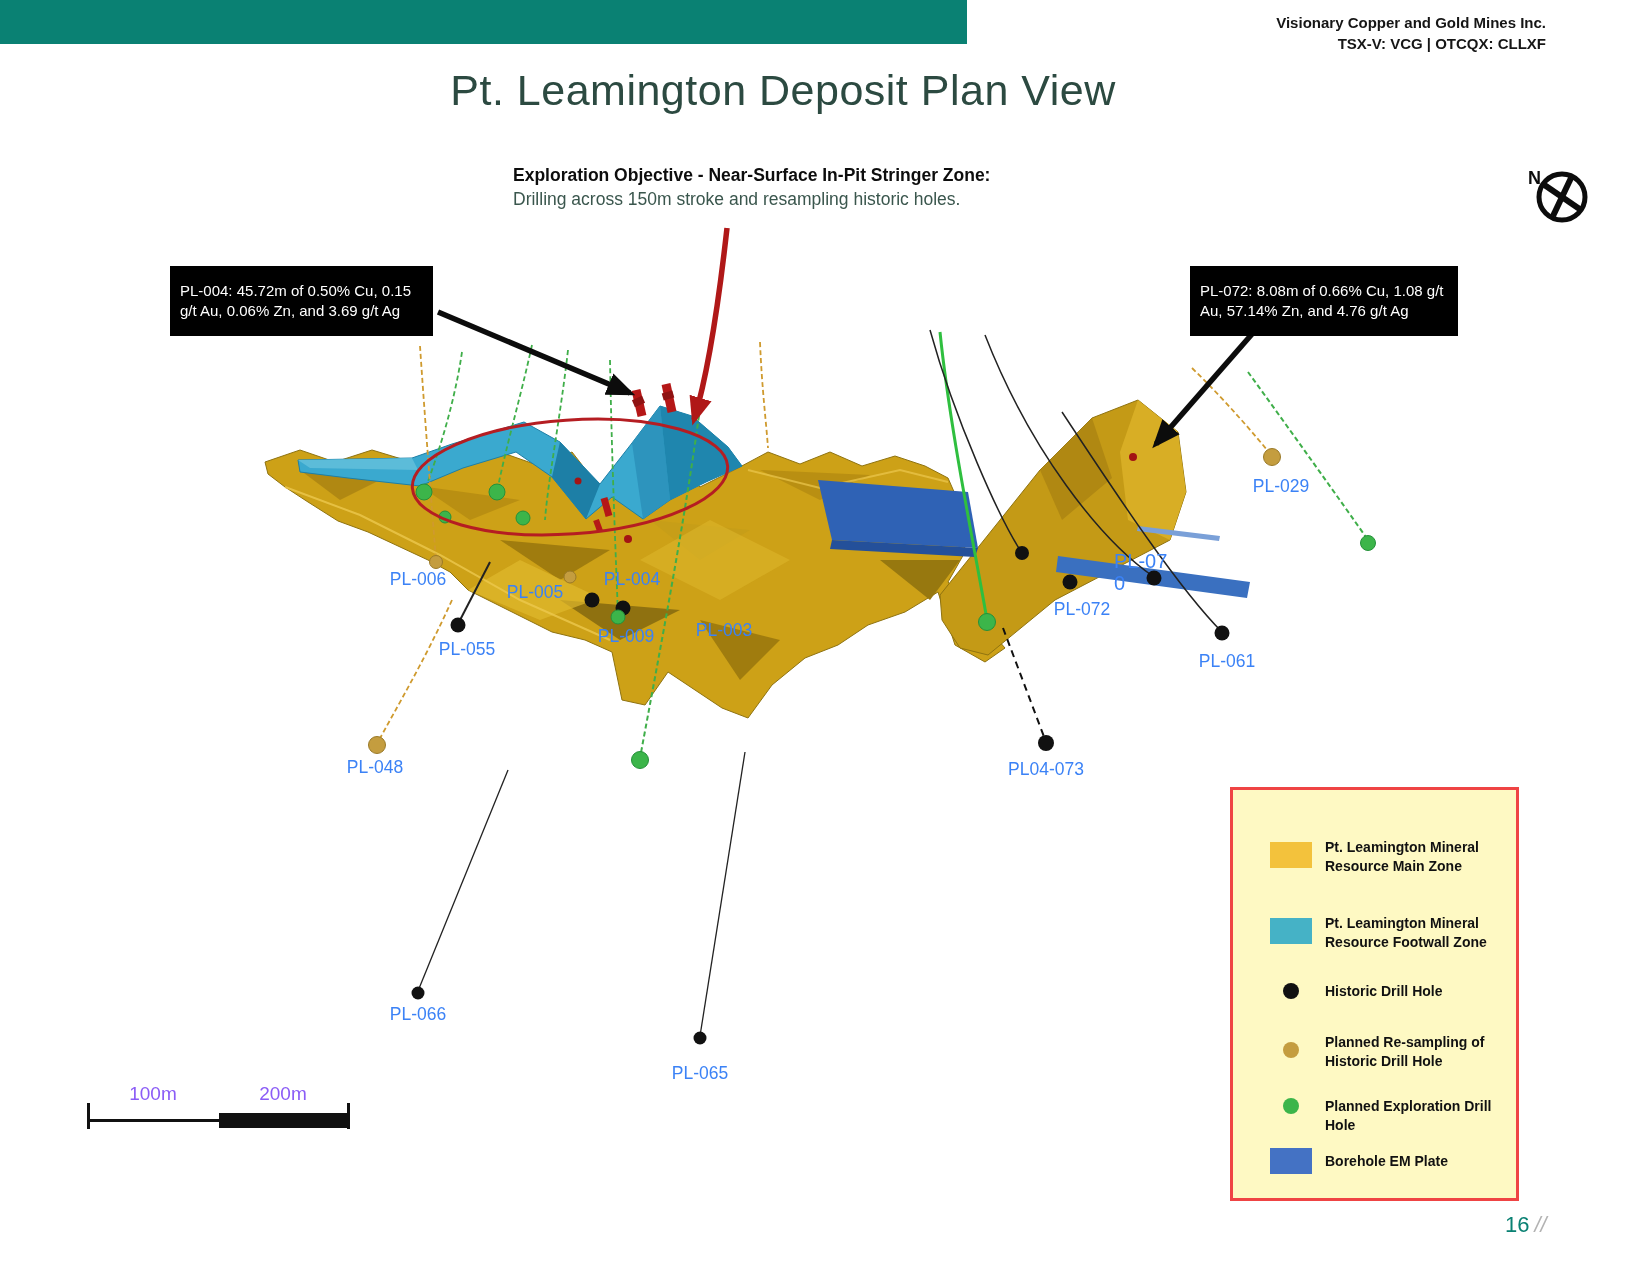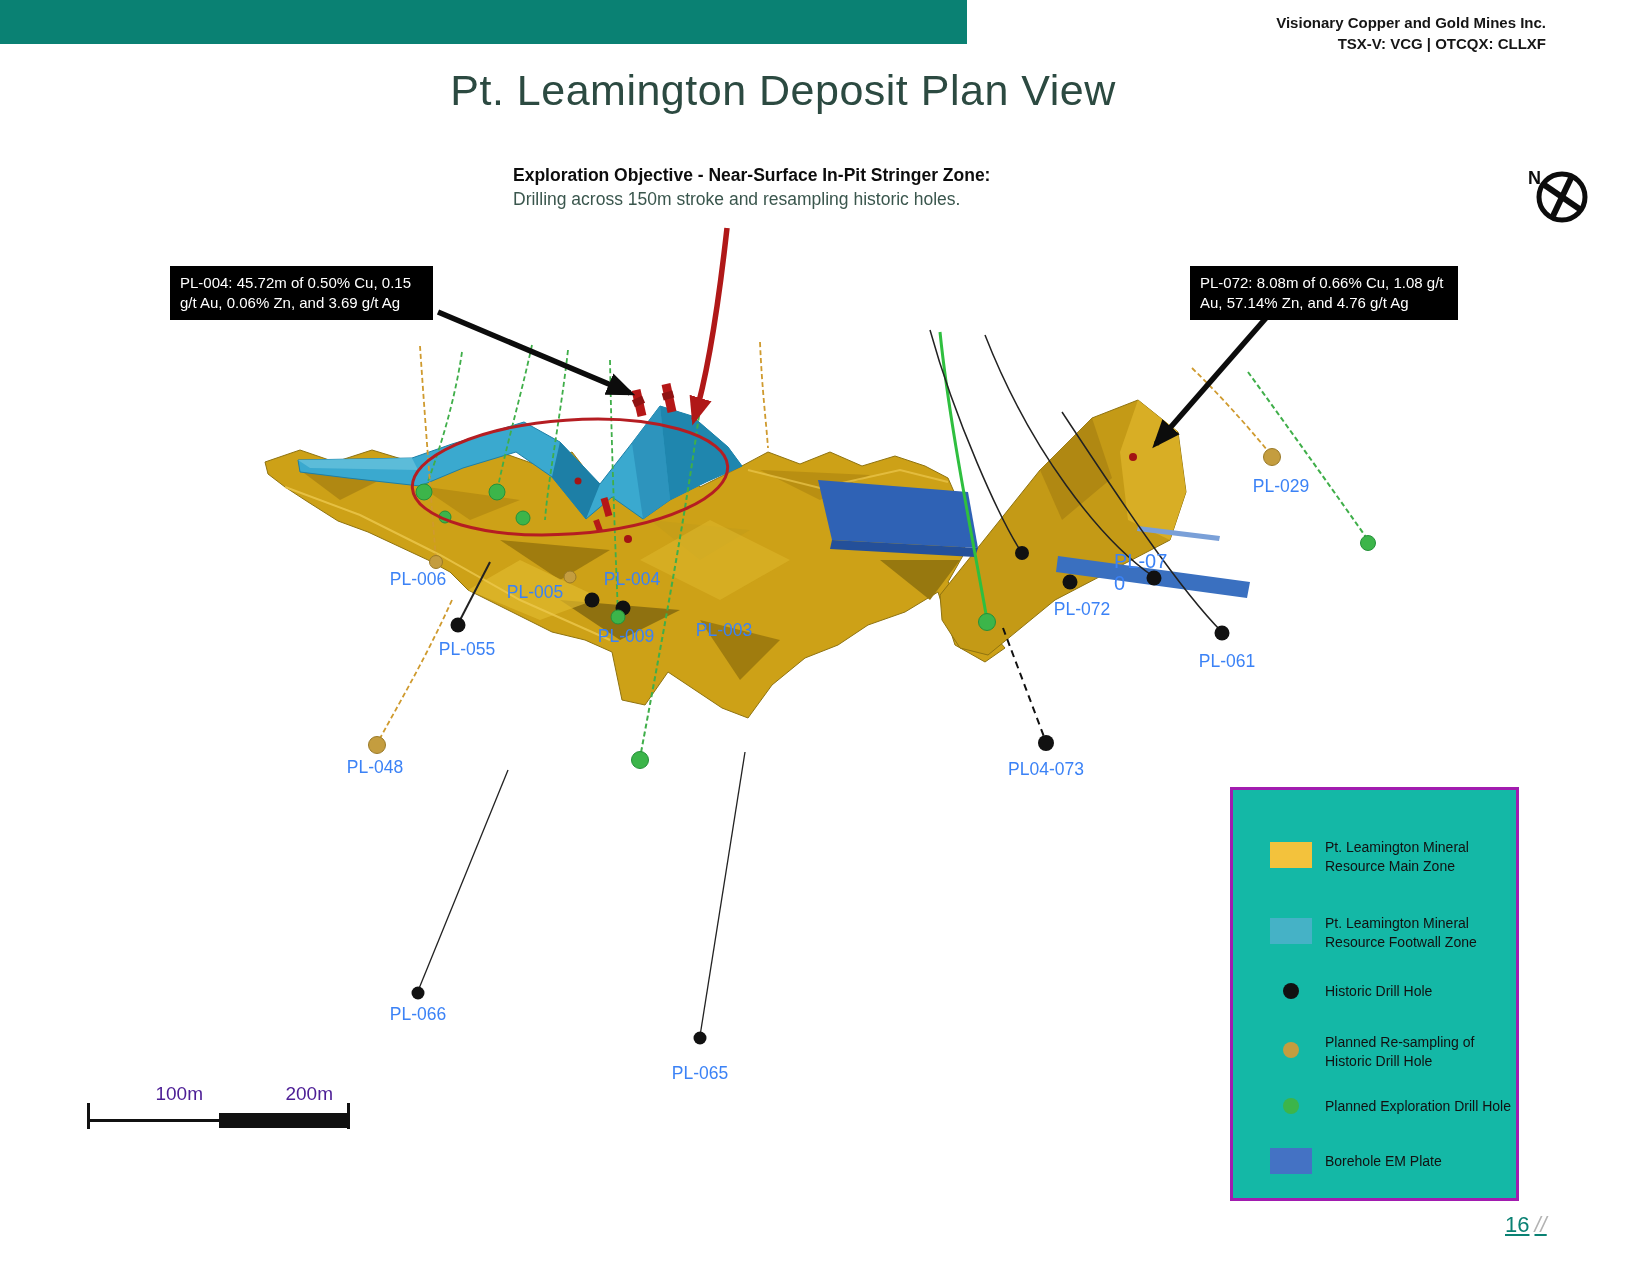--- a/index.html
+++ b/index.html
@@ -12,44 +12,44 @@
   #brand{right:104px;top:12px;text-align:right;font-size:15px;font-weight:700;color:#161616;line-height:21px;margin-left:14px;}
 
   
   #page-title{left:0;top:66px;width:1566px;text-align:center;font-size:43px;font-weight:500;
               color:#2c4a41;letter-spacing:.5px;}
   #objective{left:513px;top:163px;font-size:17.5px;line-height:24px;}
   #objective .l1{font-weight:700;color:#0d0d0d;}
   #objective .l2{color:#3a564d;}
 
   
-  .callout{background:#000;color:#fff;font-size:15px;line-height:20px;padding:7px 10px;width:243px;}
+  .callout{background:#000;color:#fff;font-size:15px;line-height:20px;padding:15px 10px;width:243px;}
   #callout-left{left:170px;top:266px;}
   #callout-right{left:1190px;top:266px;width:248px;}
 
   
   .map-label{position:absolute;font-size:17.5px;color:#3b82f6;white-space:nowrap;
              transform:translate(-50%,-50%);}
   .map-label.wrap{white-space:normal;transform:none;width:62px;font-size:20px;line-height:22px;word-break:break-all;}
 
   
   #scale-bar .tick{position:absolute;width:3px;height:26px;background:#111;top:1103px;}
   #scale-bar .thin{position:absolute;left:89px;top:1119px;width:130px;height:3px;background:#111;}
   #scale-bar .thick{position:absolute;left:219px;top:1113px;width:130px;height:15px;background:#111;}
-  #scale-bar .slabel{position:absolute;top:1083px;width:100px;text-align:right;font-size:19px;color:#4c1d95;}
-
-  
-  #legend{left:1230px;top:787px;width:283px;height:408px;border:3px solid #a21caf;background:#14b8a6;}
+  #scale-bar .slabel{position:absolute;top:1083px;width:100px;text-align:center;font-size:19px;color:#8b5cf6;}
+
+  
+  #legend{left:1230px;top:787px;width:283px;height:408px;border:3px solid #ef4444;background:#fef9c3;font-weight:bold;}
   .lg-row{position:absolute;}
   .lg-swatch{position:absolute;width:42px;height:26px;}
   .lg-dot{position:absolute;width:16px;height:16px;border-radius:50%;}
   .lg-text{position:absolute;left:92px;width:186px;font-size:14px;line-height:19px;color:#111;}
 
   
-  #page-num{left:1505px;top:1212px;font-size:22px;color:#0a8173;text-decoration:underline;}
+  #page-num{left:1505px;top:1212px;font-size:22px;color:#0a8173;}
   #page-num .slashes{color:#b3b3b3;font-style:italic;margin-left:5px;}
 </style>
 </head>
 <body>
 
 <div id="page">
 
   <div class="abs" id="top-bar"></div>
 
   <div class="abs" id="brand">

